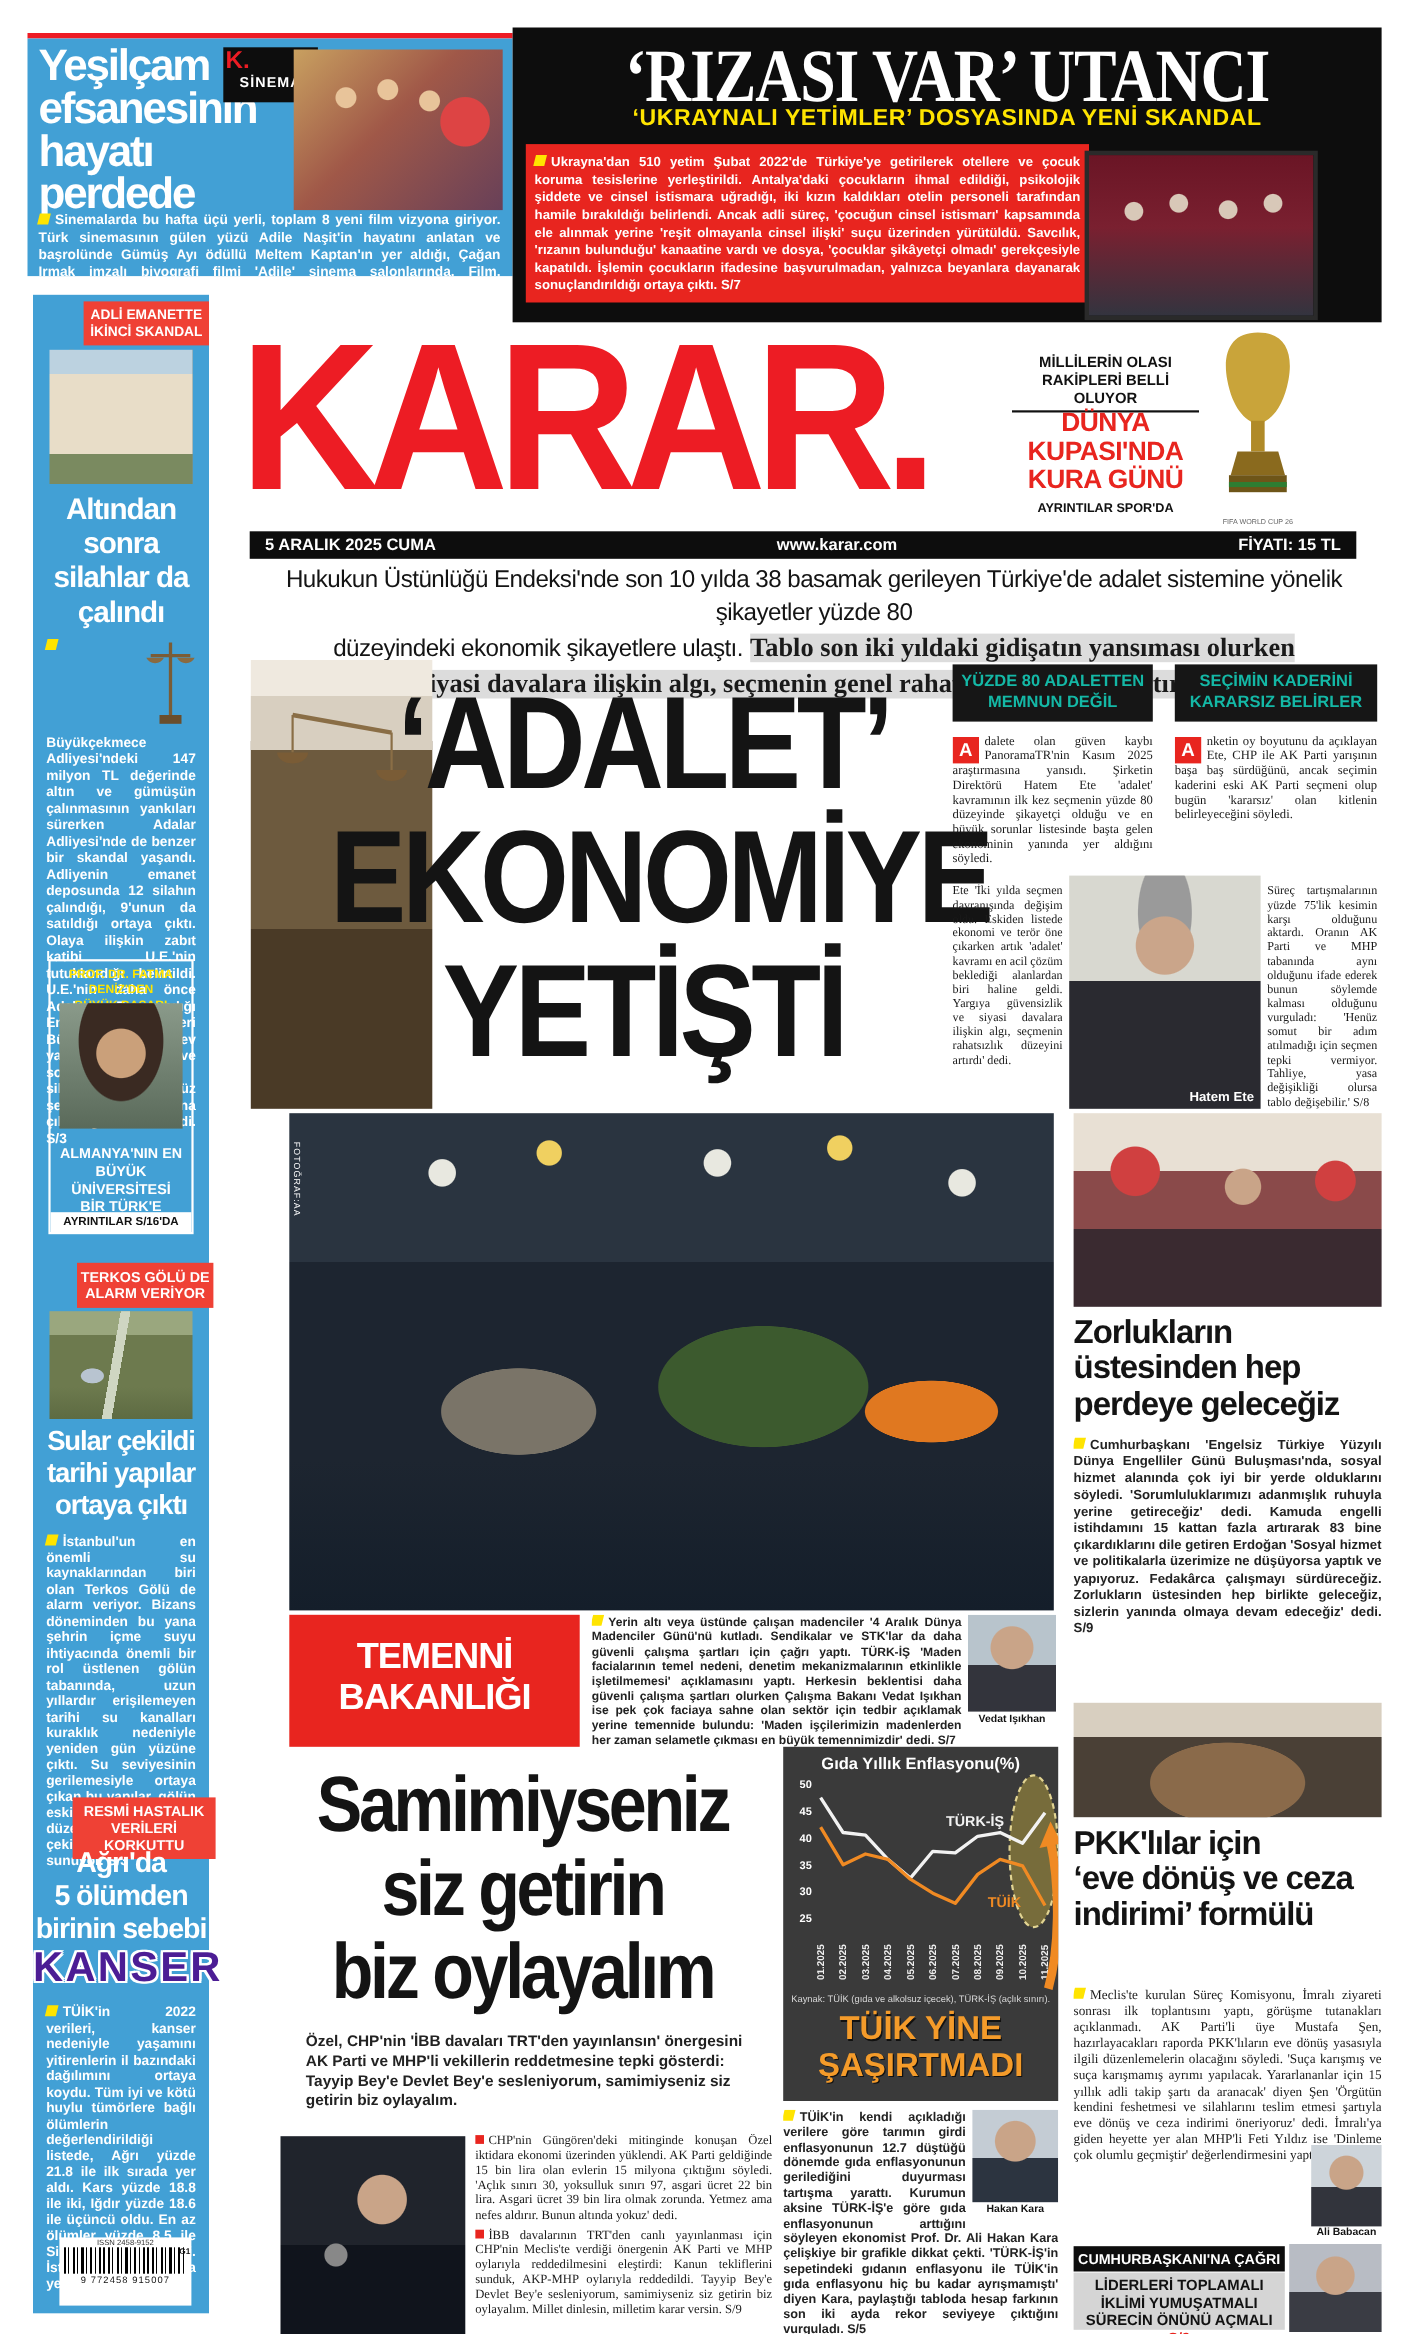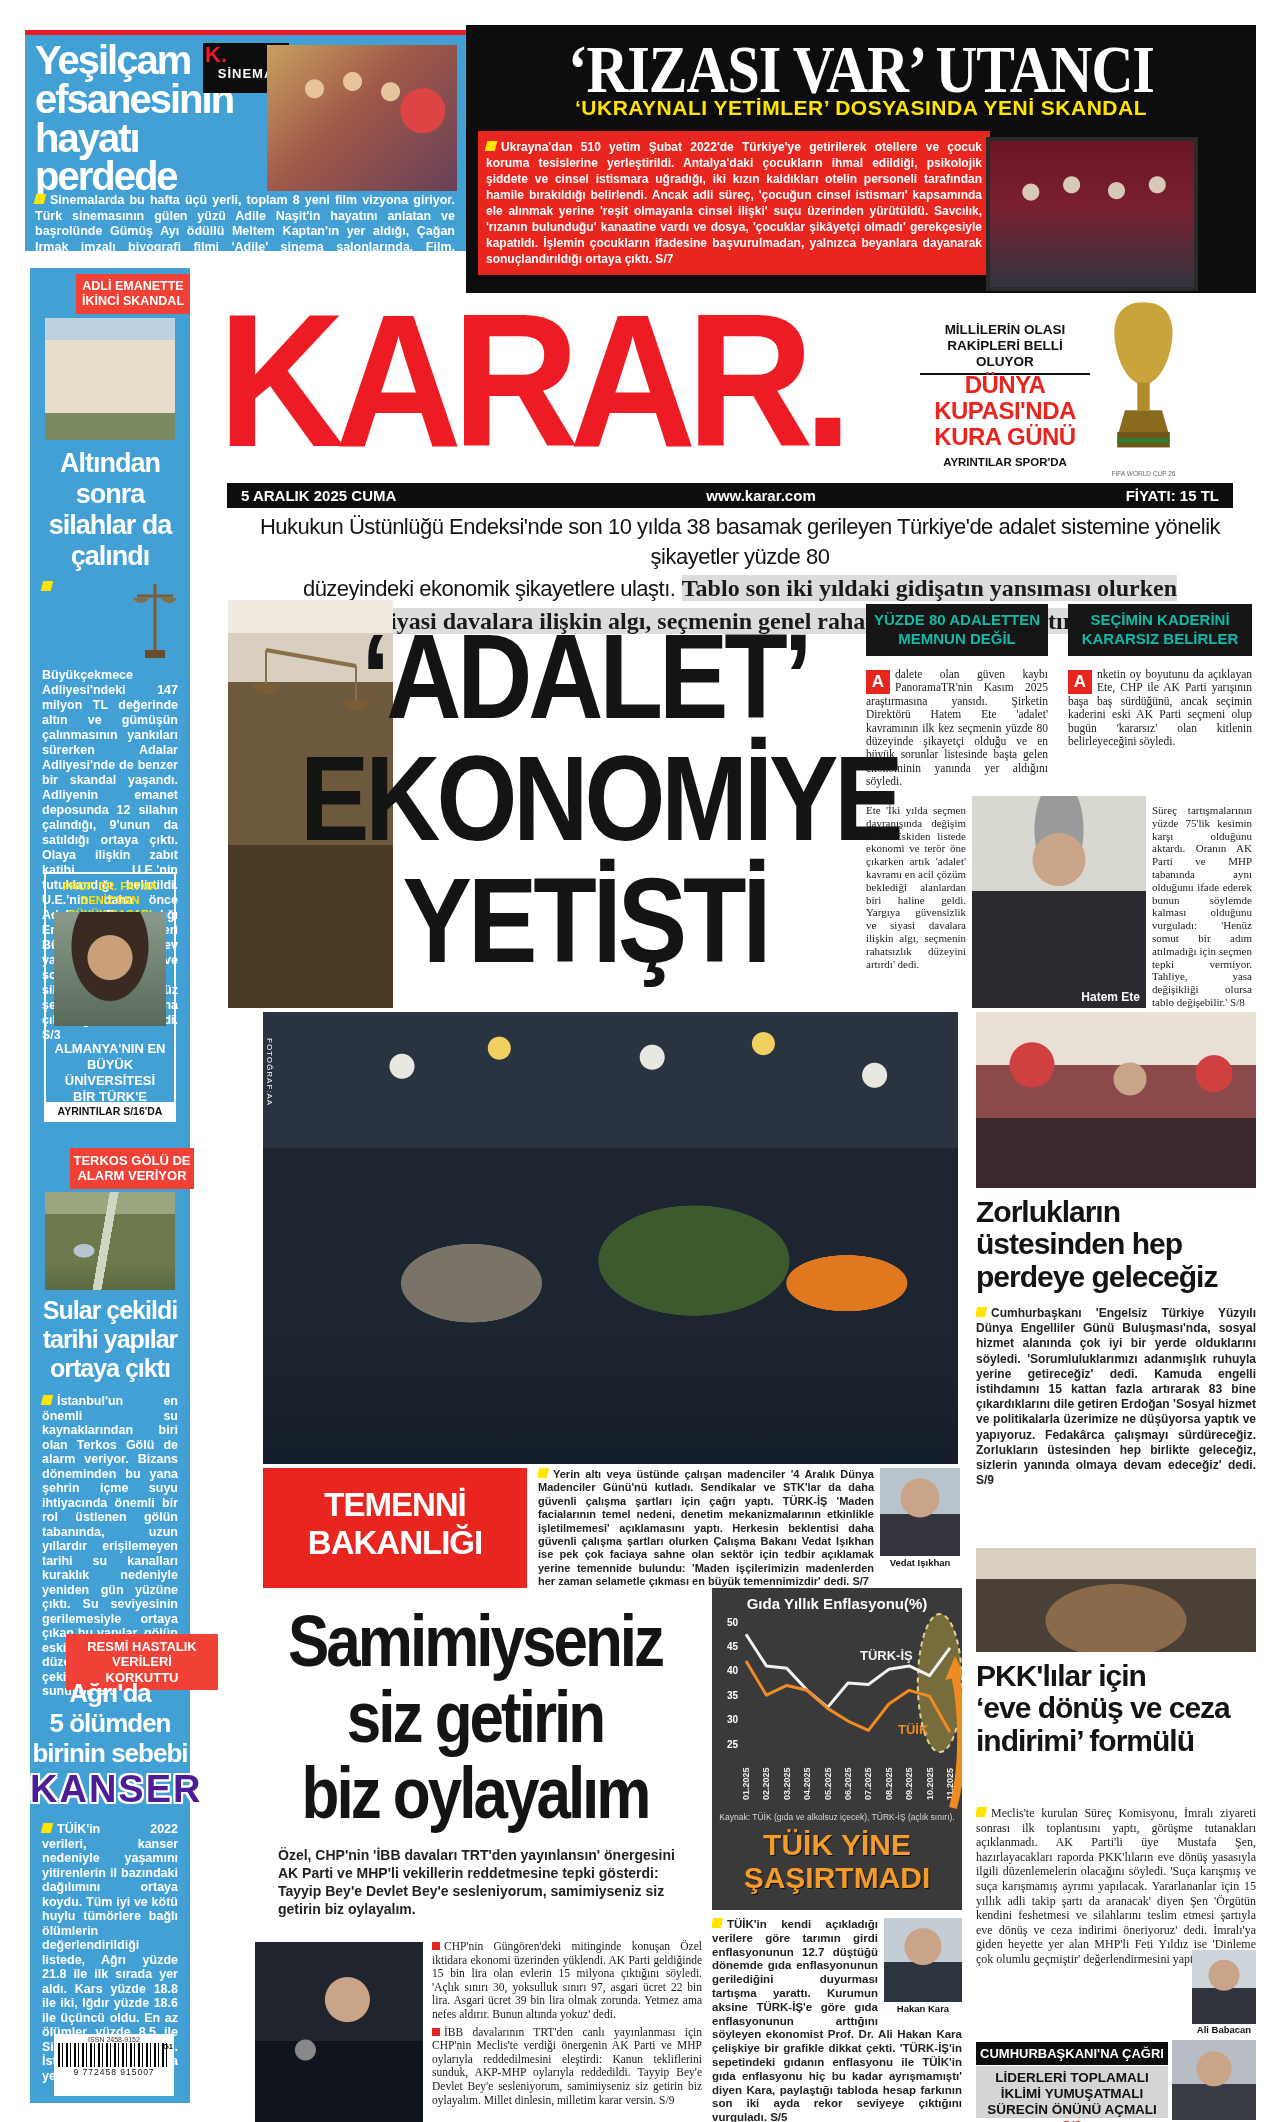--- a/index.html
+++ b/index.html
@@ -99,21 +99,21 @@
       <div>ALARM VERİYOR</div>
     </div>
     <div class="ph" style="left:15px;top:924px;width:130px;height:98px;background:radial-gradient(ellipse at 30% 60%,#b8c4d0 0 10px,transparent 11px),linear-gradient(100deg,transparent 0 44%,#cfd6c2 44% 50%,transparent 50%),linear-gradient(180deg,#9aa77e 0 22%,#6d7a4e 22% 70%,#5d6b42)"></div>
     <div class="wh" style="position:absolute;left:0;top:1028px;width:160px;font-size:25px;line-height:29px;letter-spacing:-1px">
       <div>Sular çekildi</div>
       <div>tarihi yapılar</div>
       <div>ortaya çıktı</div>
     </div>
     <p class="abs bw" style="left:12px;top:1126px;width:136px;margin:0;font-size:12.5px;line-height:14.5px"><span class="yb"></span><span>İstanbul'un en önemli su kaynaklarından biri olan Terkos Gölü de alarm veriyor. Bizans döneminden bu yana şehrin içme suyu ihtiyacında önemli bir rol üstlenen gölün tabanında, uzun yıllardır erişilemeyen tarihi su kanalları kuraklık nedeniyle yeniden gün yüzüne çıktı. Su seviyesinin gerilemesiyle ortaya çıkan bu yapılar, gölün eski kullanım düzenine dair dikkat çekici izler de sunuyor. S/3</span></p>
 
-    <div class="abs tag" style="left:36px;top:1366px;width:128px;font-size:13px;padding:5px 12px">
+    <div class="abs tag" style="left:36px;top:1366px;width:128px;font-size:13px;padding:5px 1px">
       <div>RESMİ HASTALIK</div>
       <div>VERİLERİ KORKUTTU</div>
     </div>
     <div class="wh" style="position:absolute;left:0;top:1410px;width:160px;font-size:26px;line-height:30px;letter-spacing:-1px">
       <div>Ağrı'da</div>
       <div>5 ölümden</div>
       <div>birinin sebebi</div>
     </div>
     <div class="outlined" style="position:absolute;left:0;top:1500px;width:160px;text-align:center;font-size:38px">KANSER</div>
     <p class="abs bw" style="left:12px;top:1554px;width:136px;margin:0;font-size:12.5px;line-height:14.5px"><span class="yb"></span><span>TÜİK'in 2022 verileri, kanser nedeniyle yaşamını yitirenlerin il bazındaki dağılımını ortaya koydu. Tüm iyi ve kötü huylu tümörlere bağlı ölümlerin değerlendirildiği listede, Ağrı yüzde 21.8 ile ilk sırada yer aldı. Kars yüzde 18.8 ile iki, Iğdır yüzde 18.6 ile üçüncü oldu. En az ölümler yüzde 8.5 ile Siirt'te gerçekleşti. İstanbul ise 10. sırada yer aldı. S/10</span></p>

